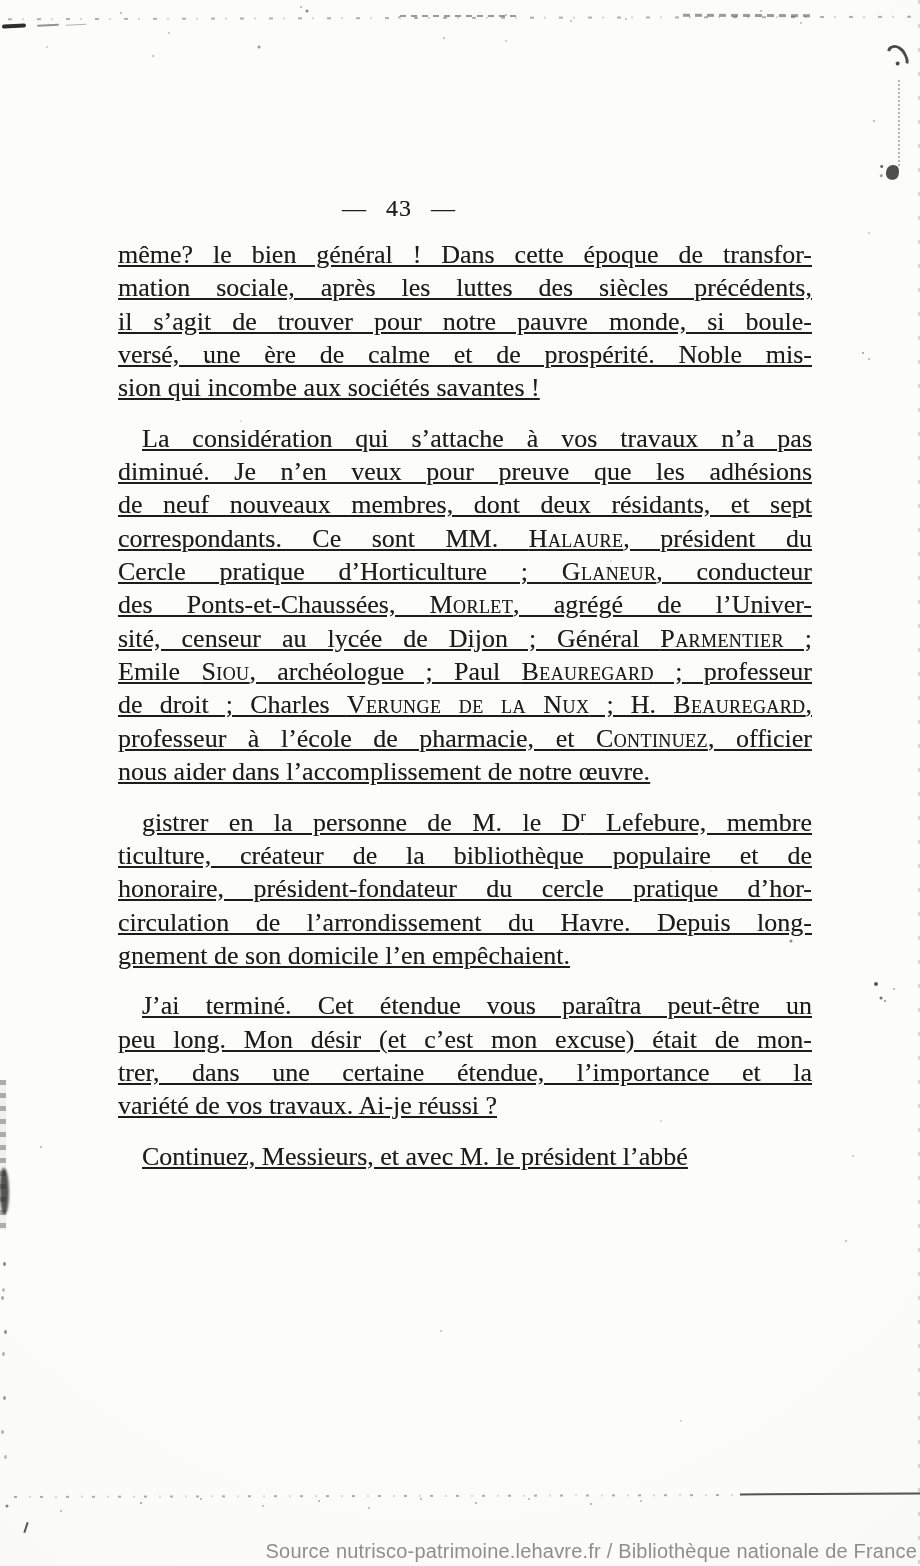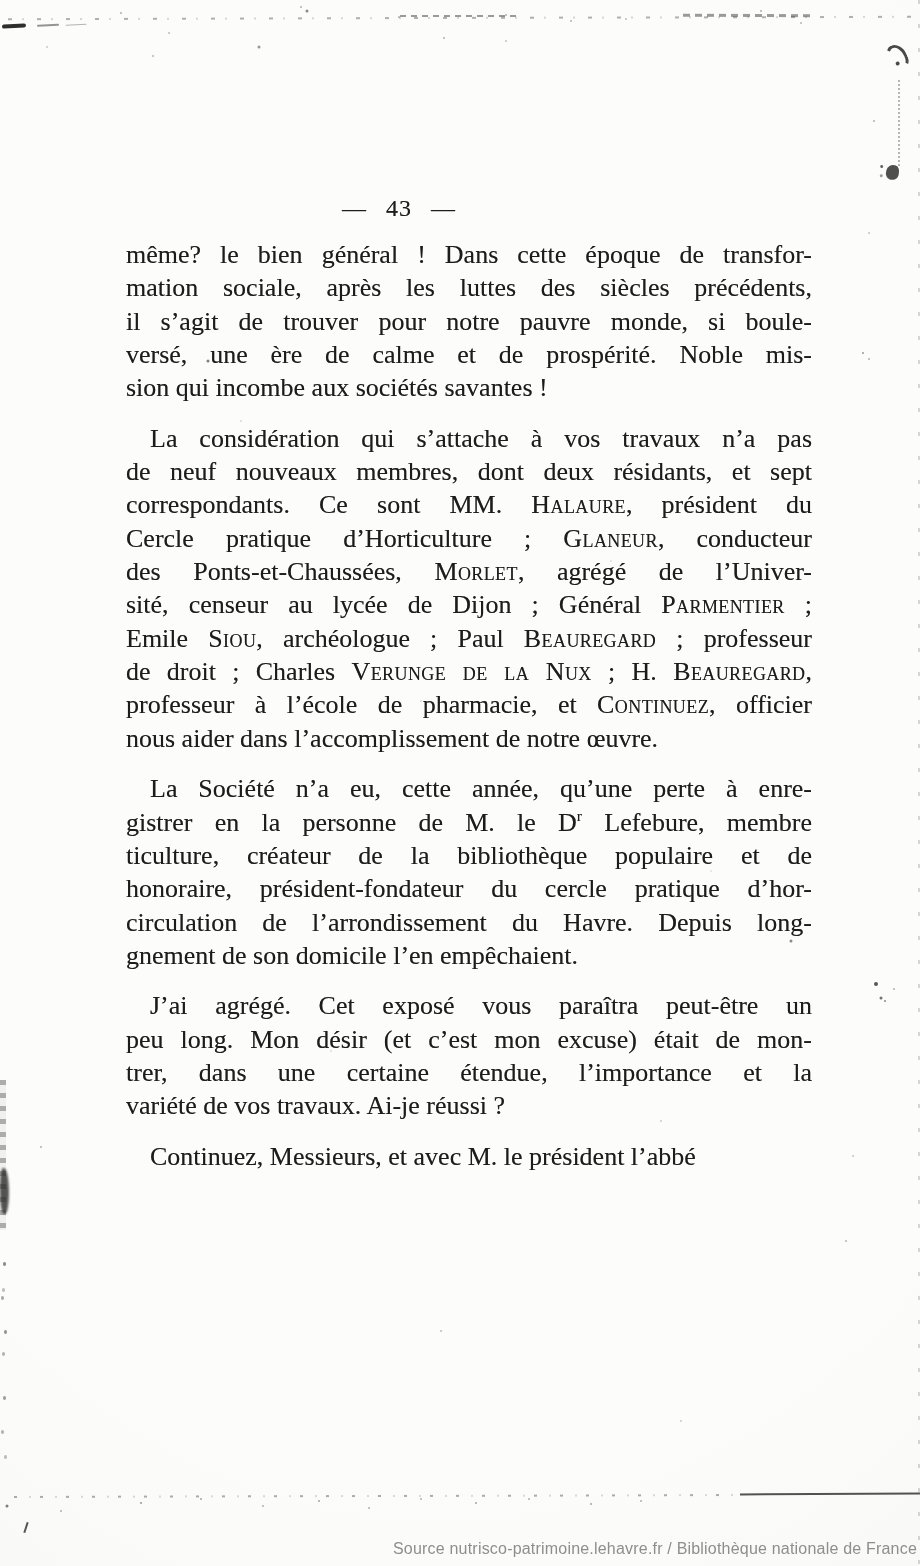--- a/index.html
+++ b/index.html
@@ -14,34 +14,34 @@
     text-align:center;transform:translateX(-62px);
     font-size:24px;color:#1d1d1d;word-spacing:12px;letter-spacing:1px;
     text-shadow:0 0 0.5px rgba(25,25,25,.5);
     margin-top:19px;
   }
   .content{
     position:absolute;left:110px;top:238px;width:702px;
     font-size:26px;line-height:33.35px;color:#1c1c1c;
     text-shadow:0 0 0.5px rgba(25,25,25,.45);
   }
-  .para{margin:0 0 17px 16px;}
+  .para{margin:0 0 17px 8px;text-decoration:underline;}
   .line{
     height:33.35px;white-space:nowrap;
     text-align:justify;text-align-last:justify;
   }
   .line.last{text-align-last:left;}
   .para.indent .line:first-child{text-indent:24px;}
   .sc{font-variant:small-caps;letter-spacing:.4px;}
   sup{font-size:60%;vertical-align:super;line-height:0;}
   
   .footer{
     position:absolute;top:1540px;right:3px;
     font-family:"Liberation Sans", sans-serif;
-    font-size:16px;color:#8e8e8e;letter-spacing:.2px;
+    font-size:20px;color:#8e8e8e;letter-spacing:.2px;
   }
   
   .rule-top{
     position:absolute;top:17px;left:8px;width:904px;height:2px;opacity:.45;
     transform:rotate(-.15deg);
     background:repeating-linear-gradient(90deg, rgba(40,40,40,.8) 0 4px, transparent 4px 14px, rgba(40,40,40,.4) 14px 16px, transparent 16px 29px);
   }
   .rule-top-strong1{position:absolute;top:15px;left:400px;width:118px;height:2px;opacity:.55;
     background:repeating-linear-gradient(90deg, rgba(30,30,30,.8) 0 6px, transparent 6px 11px);}
   .rule-top-strong2{position:absolute;top:14px;left:683px;width:132px;height:3px;opacity:.55;transform:rotate(.3deg);
@@ -123,40 +123,40 @@
   <main class="content">
       <div class="para">
         <div class="line">même? le bien général ! Dans cette époque de transfor-</div>
         <div class="line">mation sociale, après les luttes des siècles précédents,</div>
         <div class="line">il s’agit de trouver pour notre pauvre monde, si boule-</div>
         <div class="line">versé, une ère de calme et de prospérité. Noble mis-</div>
         <div class="line last">sion qui incombe aux sociétés savantes !</div>
       </div>
       <div class="para indent">
         <div class="line">La considération qui s’attache à vos travaux n’a pas</div>
+        <div class="line">diminué. Je n’en veux pour preuve que les adhésions</div>
         <div class="line">de neuf nouveaux membres, dont deux résidants, et sept</div>
         <div class="line">correspondants. Ce sont MM. <span class="sc">Halaure</span>, président du</div>
         <div class="line">Cercle pratique d’Horticulture ; <span class="sc">Glaneur</span>, conducteur</div>
         <div class="line">des Ponts-et-Chaussées, <span class="sc">Morlet</span>, agrégé de l’Univer-</div>
         <div class="line">sité, censeur au lycée de Dijon ; Général <span class="sc">Parmentier</span> ;</div>
         <div class="line">Emile <span class="sc">Siou</span>, archéologue ; Paul <span class="sc">Beauregard</span> ; professeur</div>
         <div class="line">de droit ; Charles <span class="sc">Verunge de la Nux</span> ; H. <span class="sc">Beauregard</span>,</div>
         <div class="line">professeur à l’école de pharmacie, et <span class="sc">Continuez</span>, officier</div>
         <div class="line last">nous aider dans l’accomplissement de notre œuvre.</div>
       </div>
       <div class="para indent">
-        <div class="line">La Société n’a eu, cette année, qu’une perte à enre-</div>
         <div class="line">gistrer en la personne de M. le D<sup>r</sup> Lefebure, membre</div>
         <div class="line">ticulture, créateur de la bibliothèque populaire et de</div>
         <div class="line">honoraire, président-fondateur du cercle pratique d’hor-</div>
         <div class="line">circulation de l’arrondissement du Havre. Depuis long-</div>
         <div class="line last">gnement de son domicile l’en empêchaient.</div>
       </div>
       <div class="para indent">
-        <div class="line">J’ai agrégé. Cet exposé vous paraîtra peut-être un</div>
+        <div class="line">J’ai terminé. Cet étendue vous paraîtra peut-être un</div>
         <div class="line">peu long. Mon désir (et c’est mon excuse) était de mon-</div>
         <div class="line">trer, dans une certaine étendue, l’importance et la</div>
         <div class="line last">variété de vos travaux. Ai-je réussi ?</div>
       </div>
       <div class="para indent">
         <div class="line last">Continuez, Messieurs, et avec M. le président l’abbé</div>
       </div>
     </main>
   <div class="footer">Source nutrisco-patrimoine.lehavre.fr / Bibliothèque nationale de France</div>
 </div>

